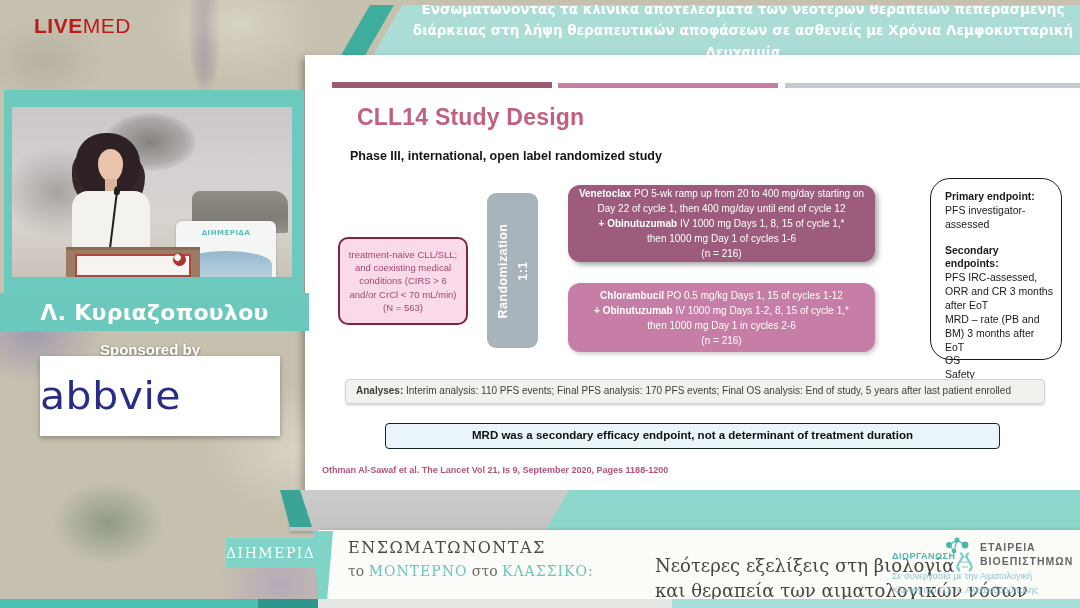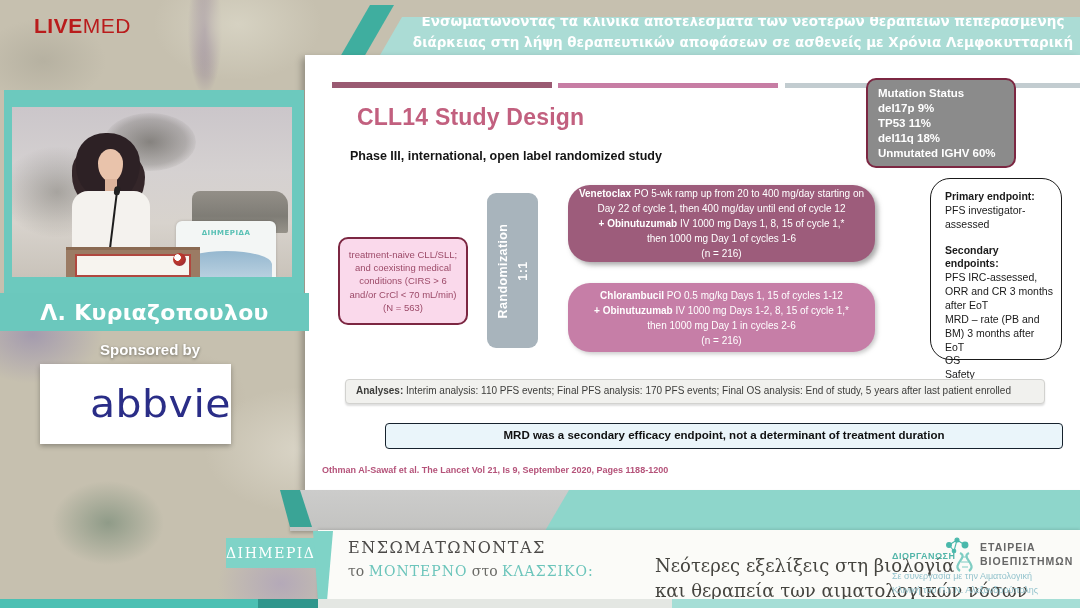--- a/index.html
+++ b/index.html
@@ -23,57 +23,57 @@
   .livemed{position:absolute;left:34px;top:14px;color:#b91c1c;font-size:21px;letter-spacing:.5px;font-family:"Liberation Sans",sans-serif;}
   .lm-bold{font-weight:800;}
   .lm-light{font-weight:400;}
   
   .header-accent{position:absolute;left:330px;top:5px;width:84px;height:52px;background:#3fae9f;
     clip-path:polygon(40px 0,64px 0,34px 100%,10px 100%);}
   .header-band{position:absolute;left:360px;top:5px;width:720px;height:52px;background:#abdcd5;
     clip-path:polygon(42px 0,100% 0,100% 100%,12px 100%);
     display:flex;flex-direction:column;justify-content:center;align-items:center;
     padding-left:46px;box-sizing:border-box;
-    color:#fff;font-weight:bold;font-size:13.5px;line-height:1.6;font-family:"DejaVu Sans",sans-serif;text-align:center;margin-top:12px;}
+    color:#fff;font-weight:bold;font-size:13.5px;line-height:1.6;font-family:"DejaVu Sans",sans-serif;text-align:center;}
   
   .slide{position:absolute;left:305px;top:55px;width:775px;height:436px;background:#fff;
     box-shadow:-3px 3px 7px rgba(0,0,0,.28);}
   .bar{position:absolute;top:27px;}
   .bar1{left:27px;width:220px;height:6px;background:#9a5a72;}
   .bar2{left:253px;top:28px;width:220px;height:5px;background:#c77da4;}
   .bar3{left:480px;top:28px;width:566px;height:5px;background:#c2ccd0;}
   .mutation-box{position:absolute;left:561px;top:23px;width:150px;height:90px;box-sizing:border-box;
     background:#8b8b8b;border:2px solid #7c2742;border-radius:10px;padding:6px 10px;
     color:#fff;font-size:11.5px;font-weight:600;line-height:1.3;}
   .slide-title{position:absolute;left:43px;top:40px;margin:9px;font-size:23px;font-weight:bold;color:#c2607f;letter-spacing:.2px;}
   .slide-subtitle{position:absolute;left:45px;top:94px;font-size:12.5px;font-weight:600;color:#141414;}
   .population-box{position:absolute;left:33px;top:182px;width:130px;height:88px;box-sizing:border-box;
     background:#fad9eb;border:2px solid #7c2742;border-radius:10px;padding:4px 5px;
     display:flex;flex-direction:column;justify-content:center;text-align:center;
     color:#9c4a68;font-size:9.5px;line-height:1.4;}
   .randomization-box{position:absolute;left:182px;top:138px;width:51px;height:155px;background:#a8b4bc;border-radius:9px;}
   .rand-rot{position:absolute;left:50%;top:50%;transform:translate(-50%,-50%) rotate(-90deg);
     color:#fff;font-weight:bold;font-size:12.5px;letter-spacing:.4px;line-height:1.6;text-align:center;white-space:nowrap;}
-  .arm{position:absolute;left:263px;width:307px;box-sizing:border-box;border-radius:22px;
+  .arm{position:absolute;left:263px;width:307px;box-sizing:border-box;border-radius:12px;
     color:#fff;font-size:10px;line-height:1.5;text-align:center;
     display:flex;flex-direction:column;justify-content:center;padding:4px 9px;}
   .arm b{font-weight:bold;}
   .arm1{top:130px;height:77px;background:#9d5c7b;box-shadow:3px 3px 5px rgba(100,100,100,.55);}
   .arm2{top:228px;height:69px;background:#c67ea7;box-shadow:2px 2px 4px rgba(120,120,120,.4);}
   .arm-inner{display:block;}
   .endpoints-box{position:absolute;left:625px;top:123px;width:132px;height:182px;box-sizing:border-box;
     background:#fff;border:1.5px solid #1a1a1a;border-radius:20px;padding:11px 8px 8px 14px;
     color:#1a1a1a;font-size:10.5px;line-height:1.32;}
   .ep-bold{font-weight:bold;}
   .ep-gap{height:12px;}
   .analyses-bar{position:absolute;left:40px;top:324px;width:700px;height:25px;box-sizing:border-box;
     background:#f1f1ee;border:1px solid #d2d2cf;border-radius:4px;box-shadow:0 2px 2px rgba(0,0,0,.13);
     font-size:10px;color:#3d3d3b;line-height:22px;padding:0 10px;white-space:nowrap;overflow:hidden;}
   .analyses-bar b{font-weight:bold;}
-  .mrd-box{position:absolute;left:80px;top:368px;width:678px;height:26px;box-sizing:border-box;
+  .mrd-box{position:absolute;left:80px;top:368px;width:615px;height:26px;box-sizing:border-box;
     background:#eaf5fa;border:1.5px solid #16222d;border-radius:4px;
     text-align:center;font-size:11.5px;font-weight:600;color:#101010;line-height:23px;}
   .citation{position:absolute;left:17px;top:410px;font-size:9px;font-weight:700;color:#b5537a;}
   
   .video-frame{position:absolute;left:4px;top:90px;width:300px;height:205px;background:#6cc9be;}
   .video{position:absolute;left:8px;top:17px;width:280px;height:170px;overflow:hidden;
     background:linear-gradient(180deg,#cbc6ca 0%,#d5d1d1 38%,#d8d3cd 68%,#c9c3ba 100%);}
   .v-tree{position:absolute;left:92px;top:6px;width:92px;height:58px;border-radius:50%;
     background:radial-gradient(ellipse at 50% 50%,rgba(72,70,62,.55) 0%,rgba(72,70,62,.25) 55%,transparent 75%);}
   .v-hill{position:absolute;left:-10px;top:40px;width:110px;height:90px;border-radius:40%;
@@ -98,22 +98,22 @@
   .v-podium{position:absolute;left:54px;bottom:0;width:134px;height:27px;background:#9b7b64;border-top:3px solid #8a6a52;}
   .v-panel{position:absolute;left:9px;top:4px;right:9px;bottom:0;background:#f7f4ef;border:2px solid #b0473f;box-sizing:border-box;}
   .v-plogo{position:absolute;right:14px;top:3px;width:13px;height:13px;border-radius:50%;
     background:radial-gradient(circle at 35% 35%,#fff 0%,#fff 25%,#c0392b 30%,#8e2437 100%);}
   
   .name-band{position:absolute;left:0;top:293px;width:309px;height:38px;background:#6bc8bd;
     display:flex;align-items:center;justify-content:center;
     color:#fff;font-weight:bold;font-size:22px;font-family:"DejaVu Sans",sans-serif;letter-spacing:.3px;}
   .sponsored{position:absolute;left:0;top:341px;width:300px;text-align:center;
     color:#fff;font-weight:bold;font-size:15px;text-shadow:0 1px 3px rgba(0,0,0,.45);}
-  .sponsor-box{position:absolute;left:40px;top:364px;width:191px;height:80px;background:#fff;
-    box-shadow:0 2px 5px rgba(0,0,0,.3);display:flex;align-items:center;justify-content:flex-end;}
+  .sponsor-box{position:absolute;left:40px;top:356px;width:240px;height:80px;background:#fff;
+    box-shadow:0 2px 5px rgba(0,0,0,.3);display:flex;align-items:center;justify-content:flex-start;}
   .abbvie{color:#2a2d87;font-size:41px;font-weight:400;letter-spacing:.5px;font-family:"DejaVu Sans",sans-serif;
     transform:scaleY(.92);}
   
   .band-gray{position:absolute;left:290px;top:490px;width:790px;height:41px;
     background:linear-gradient(180deg,#cccccb 0%,#c3c3c1 100%);box-shadow:0 2px 3px rgba(0,0,0,.2);}
   .band-teal{position:absolute;left:545px;top:490px;width:535px;height:41px;background:#8ed6cb;
     clip-path:polygon(24px 0,100% 0,100% 100%,0 100%);}
   .corner-sliver{position:absolute;left:280px;top:490px;width:32px;height:37px;background:#3aa496;
     clip-path:polygon(0 0,20px 0,32px 100%,10px 100%);}
   
@@ -158,27 +158,20 @@
   <div class="header-band">
     <div>Ενσωματώνοντας τα κλινικά αποτελέσματα των νεότερων θεραπειών πεπερασμένης</div>
     <div>διάρκειας στη λήψη θεραπευτικών αποφάσεων σε ασθενείς με Χρόνια Λεμφοκυτταρική Λευχαιμία</div>
   </div>
 
   <div class="slide">
     <div class="bar bar1"></div>
     <div class="bar bar2"></div>
     <div class="bar bar3"></div>
 
-    <div class="mutation-box">
-      <div>Mutation Status</div>
-      <div>del17p 9%</div>
-      <div>TP53 11%</div>
-      <div>del11q 18%</div>
-      <div>Unmutated IGHV 60%</div>
-    </div>
 
     <h1 class="slide-title">CLL14 Study Design</h1>
     <div class="slide-subtitle">Phase III, international, open label randomized study</div>
 
     <div class="population-box">
       <span>treatment-naive CLL/SLL; and coexisting medical conditions (CIRS &gt; 6 and/or CrCl &lt; 70 mL/min)</span>
       <span>(N = 563)</span>
     </div>
 
     <div class="randomization-box">

